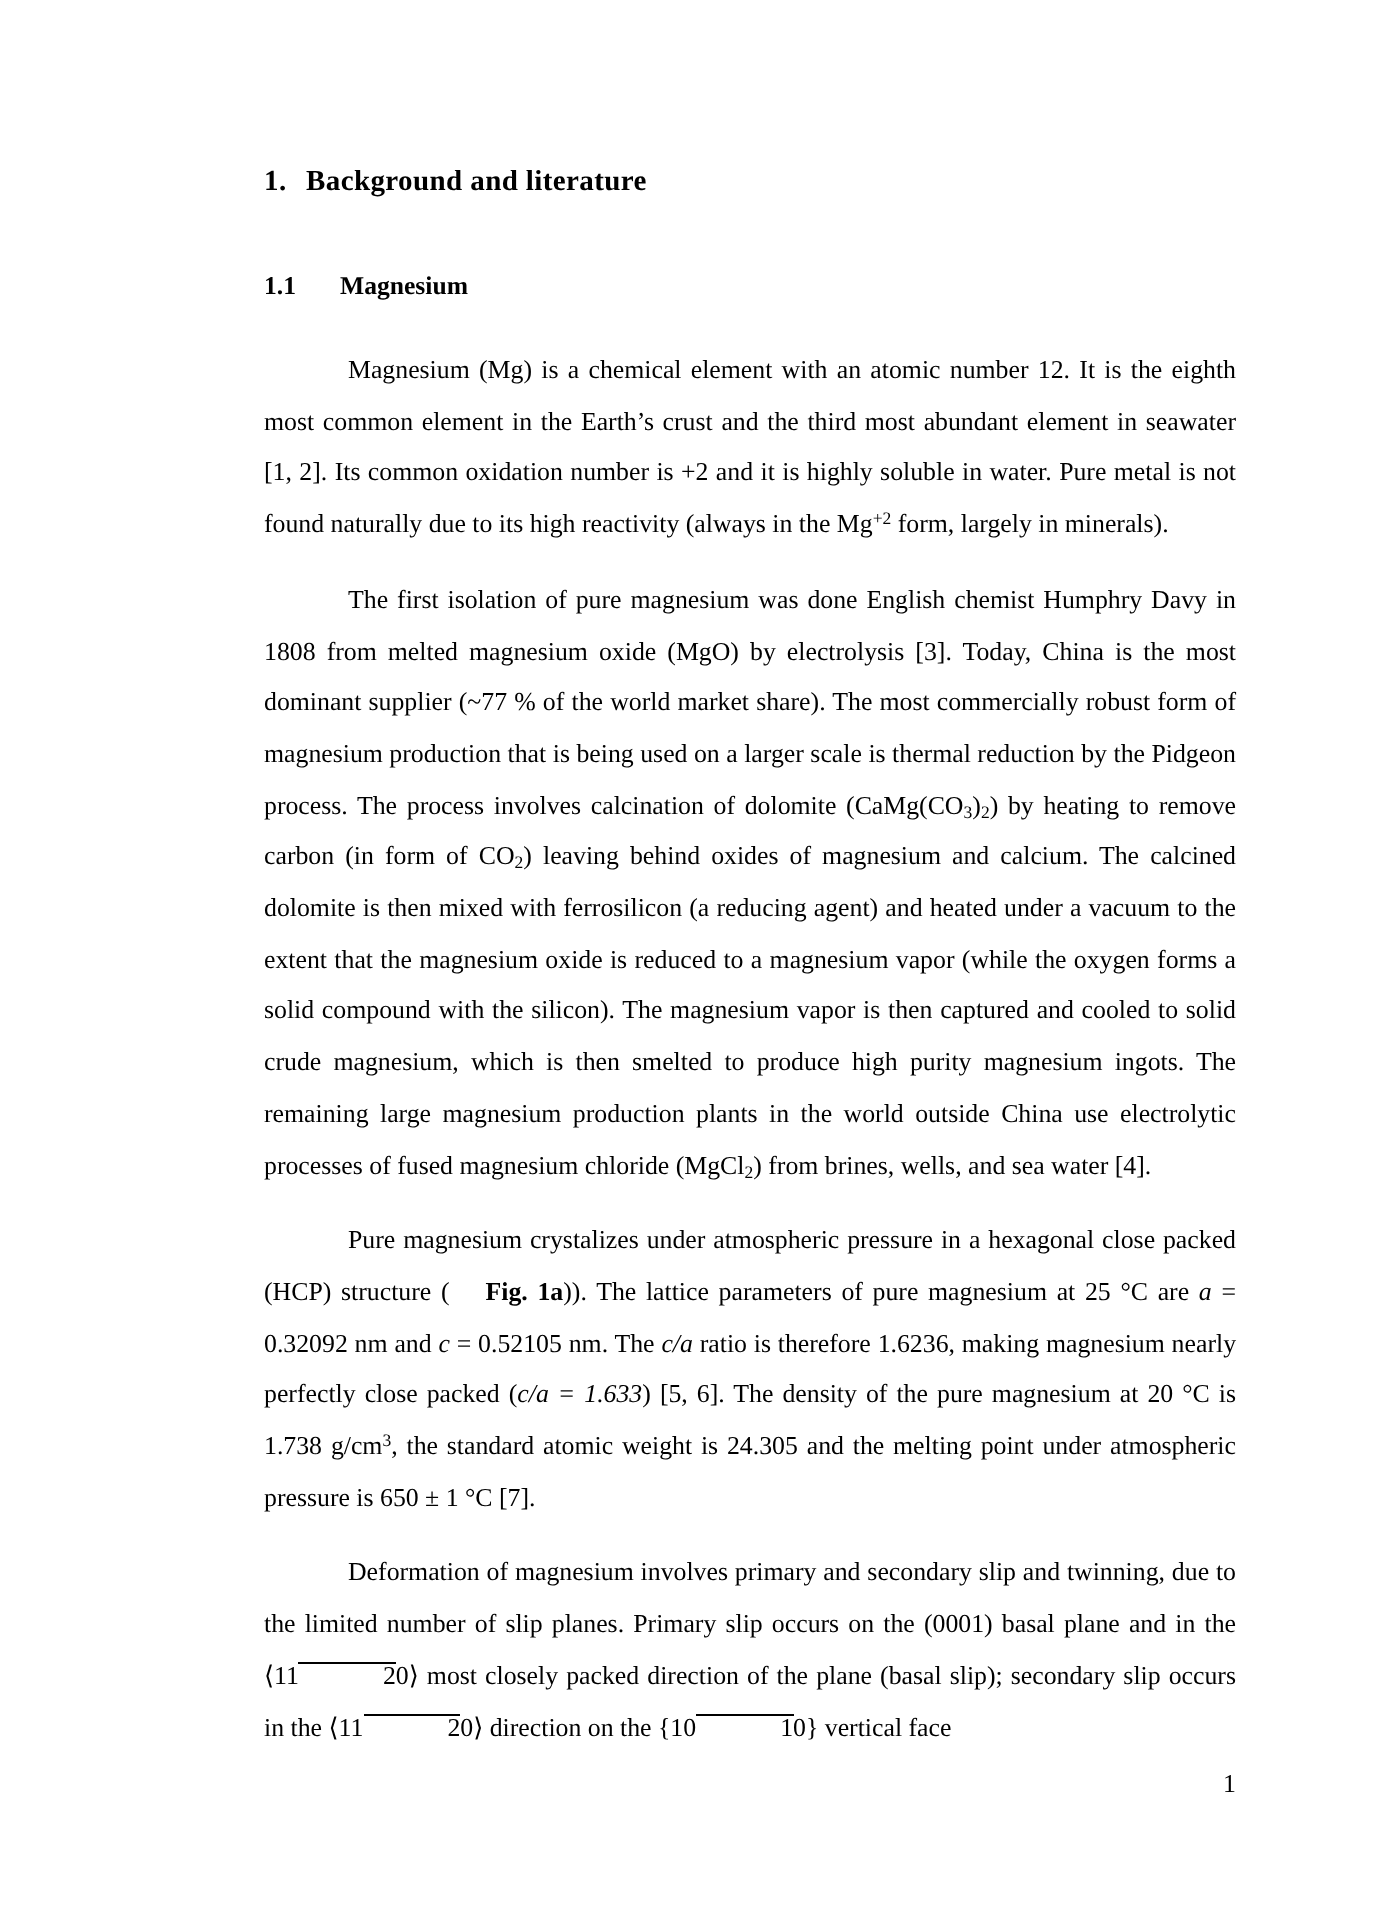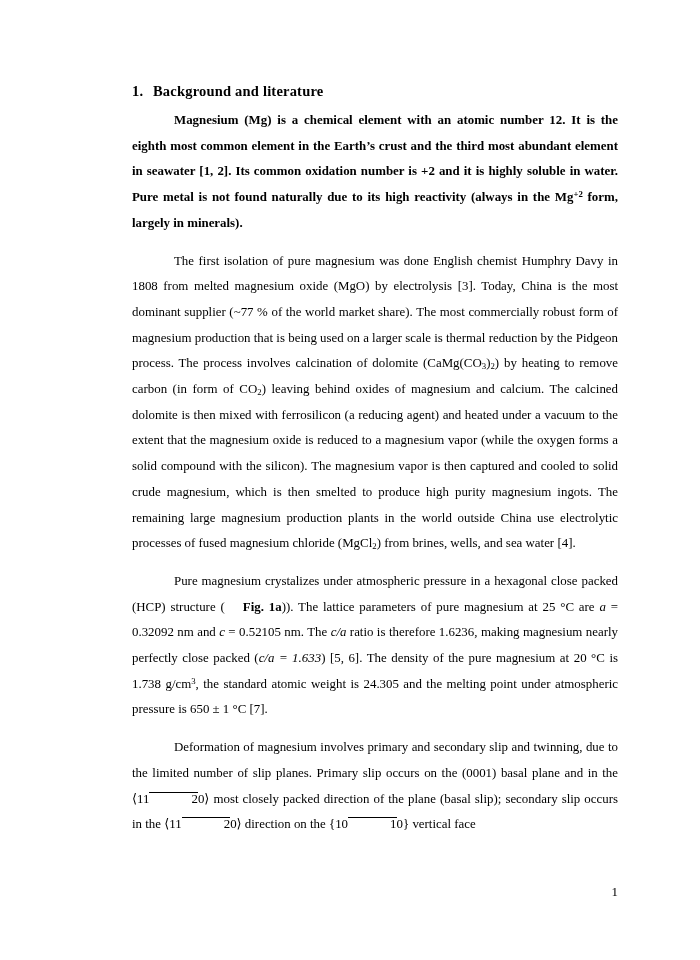--- a/index.html
+++ b/index.html
@@ -55,22 +55,21 @@
     font-size: 12.9px;
     line-height: 25.7px;
     text-align: justify;
     text-justify: inter-word;
     margin: 0;
     padding: 0;
     text-indent: 42px;
     hyphens: none;
   }
   p.first-par {
-    margin-top: 8px;
-    font-weight: bold;
+    margin-top: 21px;
   }
   p.body-par + p.body-par {
     margin-top: 12px;
   }
   sub {
     font-size: 0.68em;
     line-height: 0;
     vertical-align: -0.25em;
   }
   sup {
@@ -101,20 +100,23 @@
 </head>
 <body>
 
 <div class="page">
   <div class="content">
 
     <h1 class="chapter-heading">
       <span class="num">1.</span><span>Background and literature</span>
     </h1>
 
+    <h2 class="section-heading">
+      <span class="num">1.1</span><span>Magnesium</span>
+    </h2>
 
     <p class="body-par first-par">Magnesium (Mg) is a chemical element with an atomic number <span>12</span>. It is the eighth most common element in the Earth’s crust and the third most abundant element in seawater <span>[1, 2]</span>. Its common oxidation number is <span>+2</span> and it is highly soluble in water. Pure metal is not found naturally due to its high reactivity (always in the <span class="nbr"><span>Mg</span><sup>+2</sup></span> form, largely in minerals).</p>
 
     <p class="body-par">The first isolation of pure magnesium was done English chemist Humphry Davy in <span>1808</span> from melted magnesium oxide (MgO) by electrolysis <span>[3]</span>. Today, China is the most dominant supplier (<span>~77 %</span> of the world market share). The most commercially robust form of magnesium production that is being used on a larger scale is thermal reduction by the Pidgeon process. The process involves calcination of dolomite (<span class="nbr"><span>CaMg(CO</span><sub>3</sub><span>)</span><sub>2</sub></span>) by heating to remove carbon (in form of <span class="nbr"><span>CO</span><sub>2</sub></span>) leaving behind oxides of magnesium and calcium. The calcined dolomite is then mixed with ferrosilicon (a reducing agent) and heated under a vacuum to the extent that the magnesium oxide is reduced to a magnesium vapor (while the oxygen forms a solid compound with the silicon). The magnesium vapor is then captured and cooled to solid crude magnesium, which is then smelted to produce high purity magnesium ingots. The remaining large magnesium production plants in the world outside China use electrolytic processes of fused magnesium chloride (<span class="nbr"><span>MgCl</span><sub>2</sub></span>) from brines, wells, and sea water <span>[4]</span>.</p>
 
     <p class="body-par">Pure magnesium crystalizes under atmospheric pressure in a hexagonal close packed (HCP) structure (<b>Fig. 1a</b>)). The lattice parameters of pure magnesium at <span class="nbr">25 °C</span> are <i>a</i> = <span>0.32092 nm</span> and <i>c</i> = <span>0.52105 nm</span>. The <i>c/a</i> ratio is therefore <span>1.6236</span>, making magnesium nearly perfectly close packed (<i>c/a = 1.633</i>) <span>[5, 6]</span>. The density of the pure magnesium at <span class="nbr">20 °C</span> is <span>1.738</span> <span class="nbr"><span>g/cm</span><sup>3</sup></span>, the standard atomic weight is <span>24.305</span> and the melting point under atmospheric pressure is <span class="nbr">650 ± 1 °C</span> <span>[7]</span>.</p>
 
     <p class="body-par">Deformation of magnesium involves primary and secondary slip and twinning, due to the limited number of slip planes. Primary slip occurs on the <span>(0001)</span> basal plane and in the <span class="nbr"><span>⟨11</span><span class="ovb">2</span><span>0⟩</span></span> most closely packed direction of the plane (basal slip); secondary slip occurs in the <span class="nbr"><span>⟨11</span><span class="ovb">2</span><span>0⟩</span></span> direction on the <span class="nbr"><span>{10</span><span class="ovb">1</span><span>0}</span></span> vertical face</p>
 
   </div>

